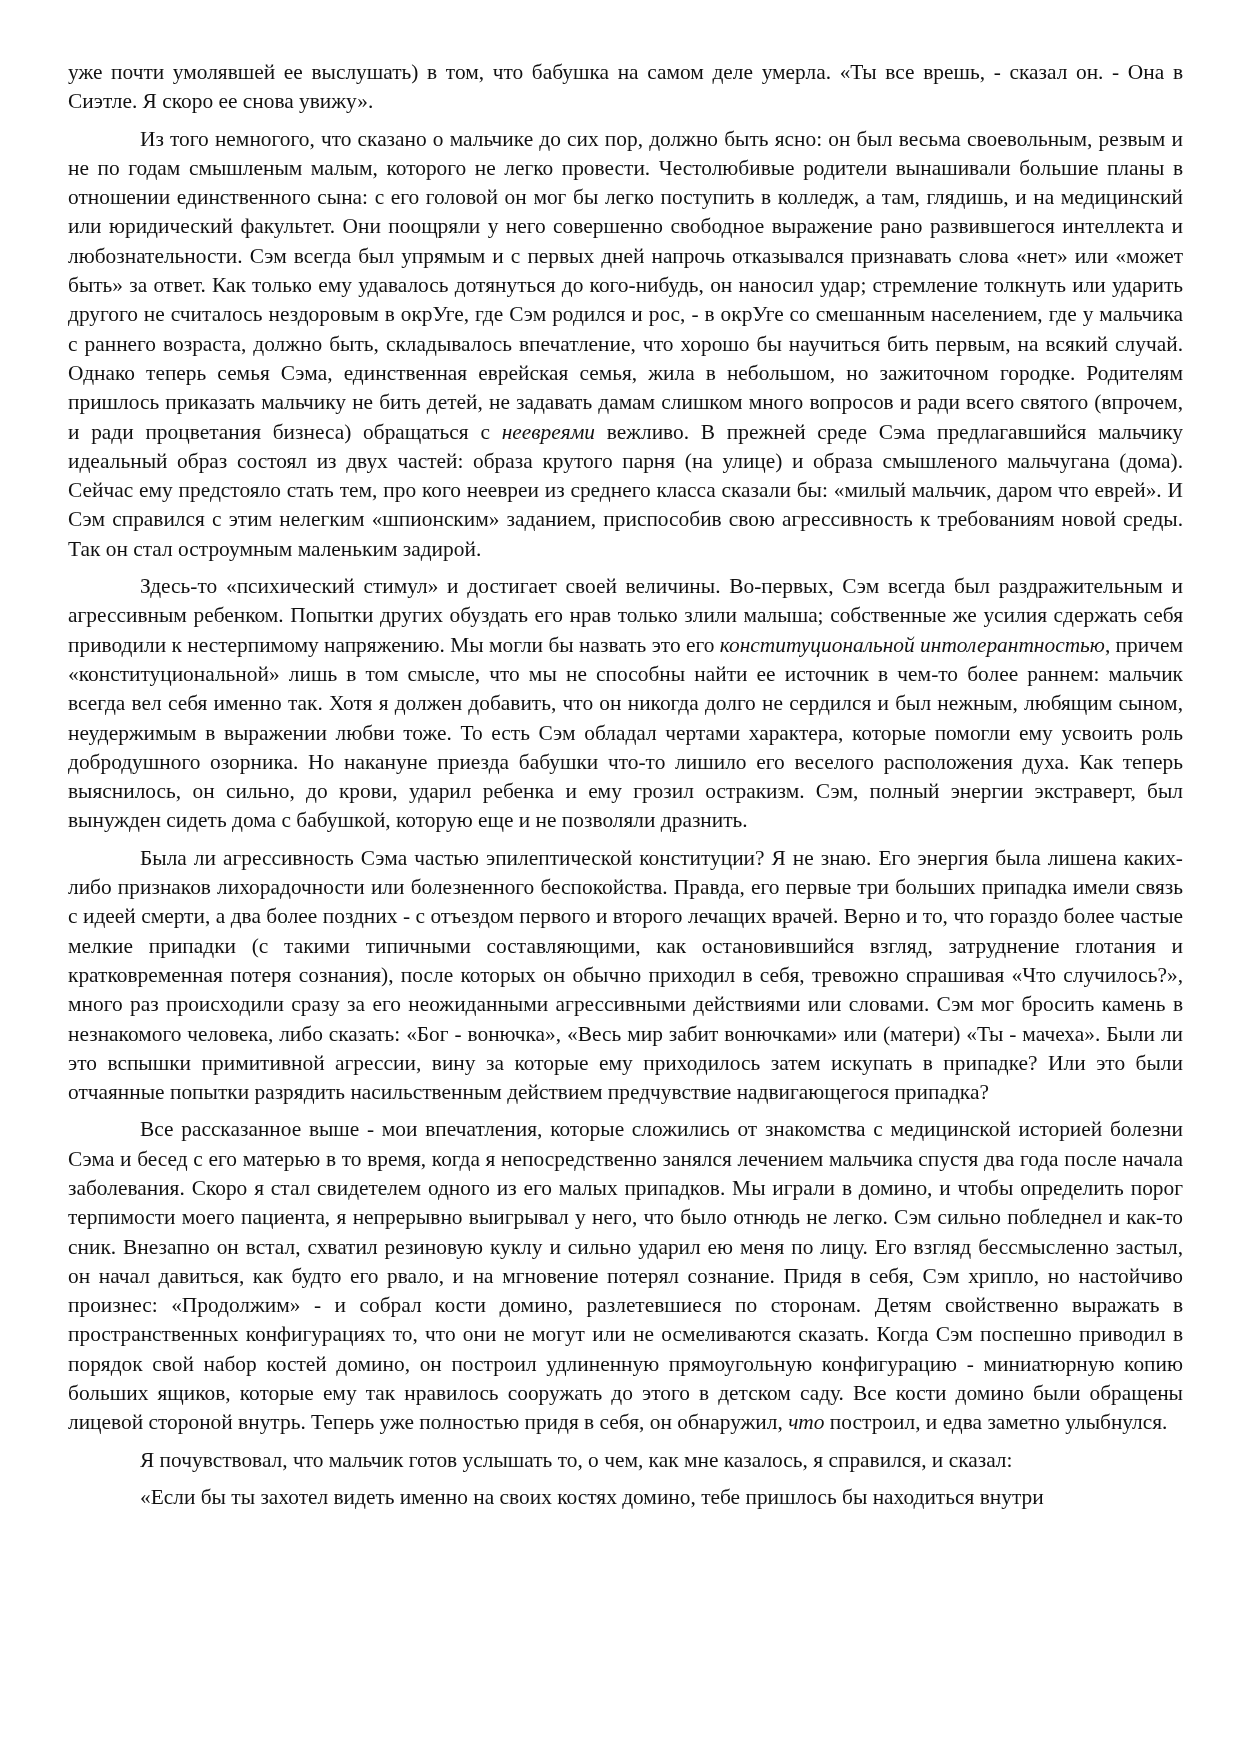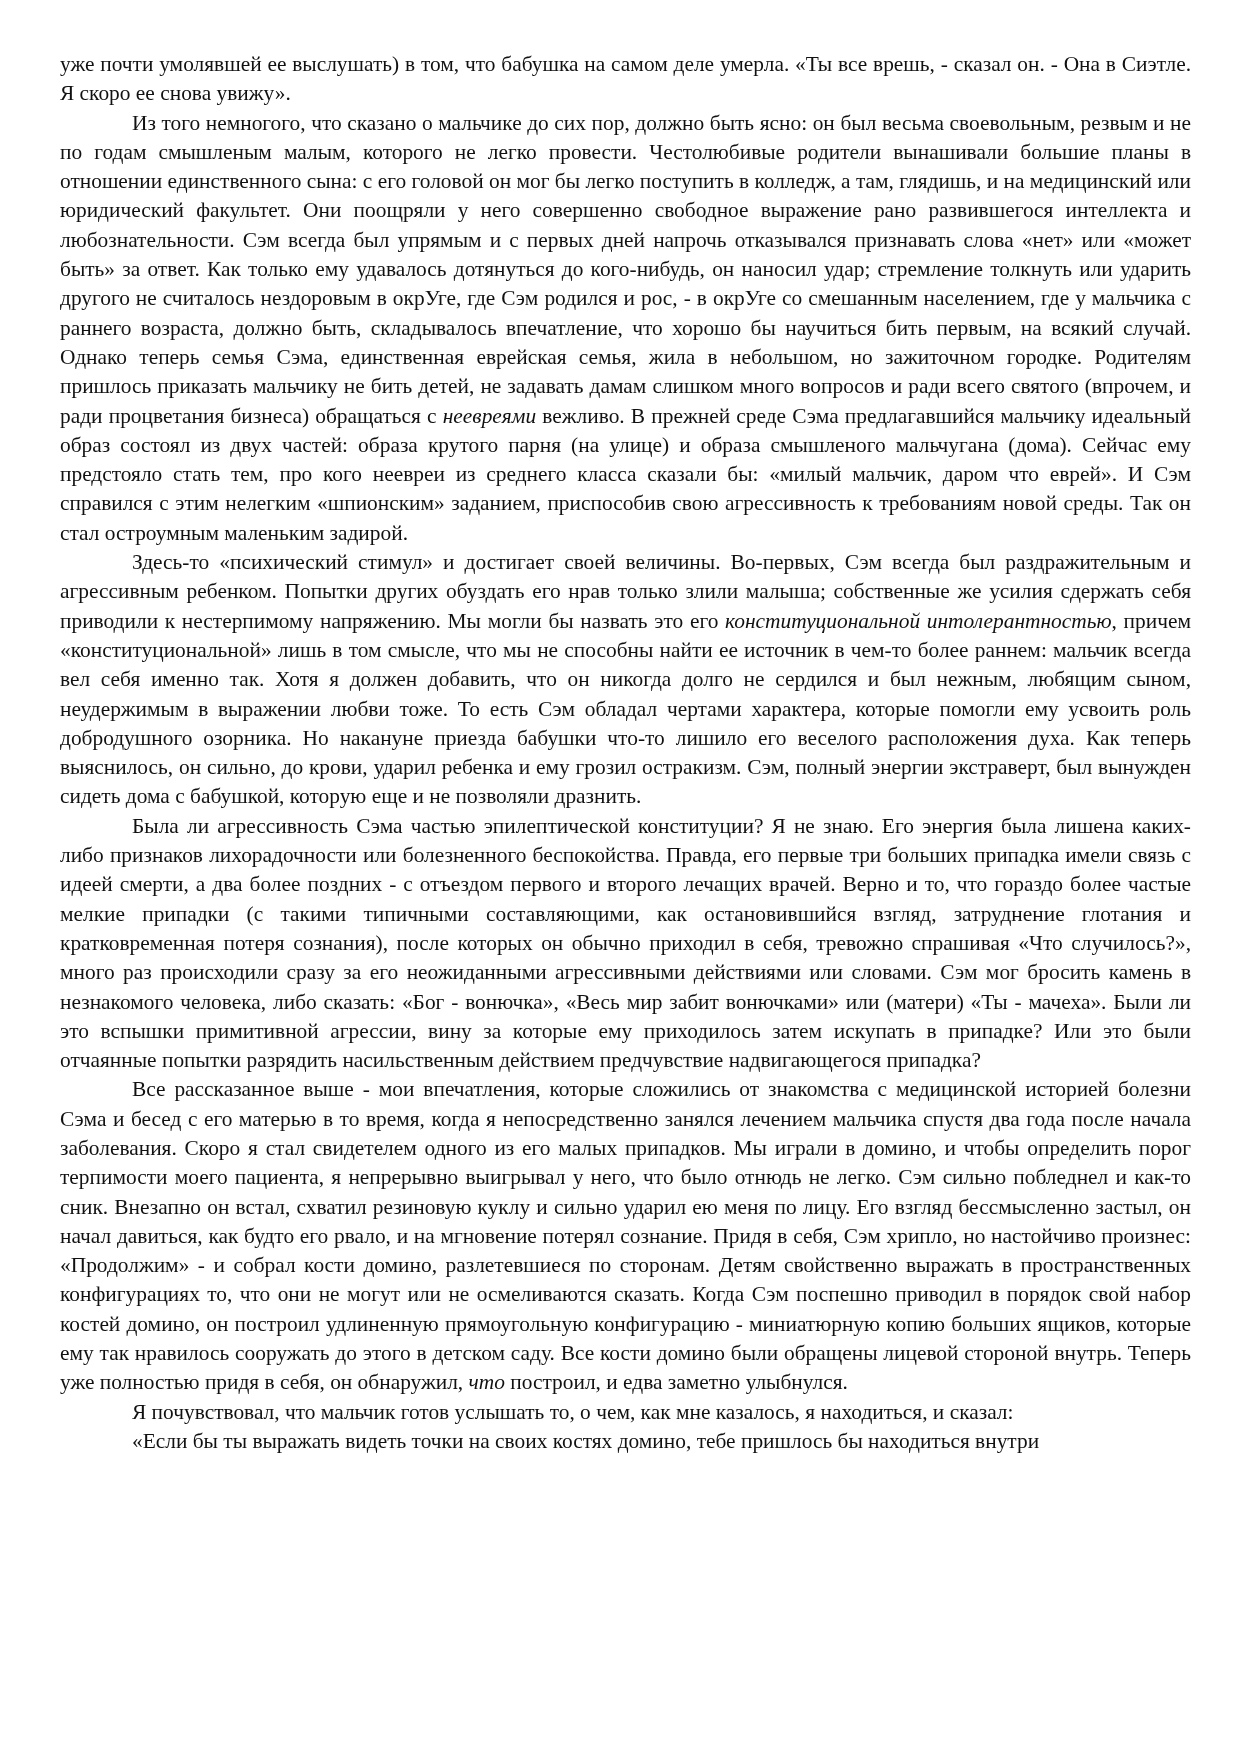--- a/index.html
+++ b/index.html
@@ -8,21 +8,21 @@
     position: absolute;
     left: 60px;
     top: 50px;
     width: 1131px;
     font-family: "Liberation Serif", "DejaVu Serif", serif;
     font-size: 21.4px;
     line-height: 29.3px;
     color: #111111;
   }
   .page p {
-    margin: 0;
+    margin: 8px;
     text-align: justify;
     text-align-last: auto;
   }
   .page p.indent { text-indent: 72px; }
   .page em { }
 </style>
 </head>
 <body>
 
 <div class="page">
@@ -40,19 +40,19 @@
 
   <p class="indent">
     <span>Была ли агрессивность Сэма частью эпилептической конституции? Я не знаю. Его энергия была лишена каких-либо признаков лихорадочности или болезненного беспокойства. Правда, его первые три больших припадка имели связь с идеей смерти, а два более поздних - с отъездом первого и второго лечащих врачей. Верно и то, что гораздо более частые мелкие припадки (с такими типичными составляющими, как остановившийся взгляд, затруднение глотания и кратковременная потеря сознания), после которых он обычно приходил в себя, тревожно спрашивая «Что случилось?», много раз происходили сразу за его неожиданными агрессивными действиями или словами. Сэм мог бросить камень в незнакомого человека, либо сказать: «Бог - вонючка», «Весь мир забит вонючками» или (матери) «Ты - мачеха». Были ли это вспышки примитивной агрессии, вину за которые ему приходилось затем искупать в припадке? Или это были отчаянные попытки разрядить насильственным действием предчувствие надвигающегося припадка?</span>
   </p>
 
   <p class="indent">
     <span>Все рассказанное выше - мои впечатления, которые сложились от знакомства с медицинской историей болезни Сэма и бесед с его матерью в то время, когда я непосредственно занялся лечением мальчика спустя два года после начала заболевания. Скоро я стал свидетелем одного из его малых припадков. Мы играли в домино, и чтобы определить порог терпимости моего пациента, я непрерывно выигрывал у него, что было отнюдь не легко. Сэм сильно побледнел и как-то сник. Внезапно он встал, схватил резиновую куклу и сильно ударил ею меня по лицу. Его взгляд бессмысленно застыл, он начал давиться, как будто его рвало, и на мгновение потерял сознание. Придя в себя, Сэм хрипло, но настойчиво произнес: «Продолжим» - и собрал кости домино, разлетевшиеся по сторонам. Детям свойственно выражать в пространственных конфигурациях то, что они не могут или не осмеливаются сказать. Когда Сэм поспешно приводил в порядок свой набор костей домино, он построил удлиненную прямоугольную конфигурацию - миниатюрную копию больших ящиков, которые ему так нравилось сооружать до этого в детском саду. Все кости домино были обращены лицевой стороной внутрь. Теперь уже полностью придя в себя, он обнаружил, </span><em>что</em><span> построил, и едва заметно улыбнулся.</span>
   </p>
 
   <p class="indent">
-    <span>Я почувствовал, что мальчик готов услышать то, о чем, как мне казалось, я находиться, и сказал:</span>
+    <span>Я почувствовал, что мальчик готов услышать то, о чем, как мне казалось, я справился, и сказал:</span>
   </p>
 
   <p class="indent">
-    <span>«Если бы ты выражать видеть точки на своих костях домино, тебе пришлось бы находиться внутри</span>
+    <span>«Если бы ты захотел видеть именно на своих костях домино, тебе пришлось бы находиться внутри</span>
   </p>
 </div>
 
 </body></html>

